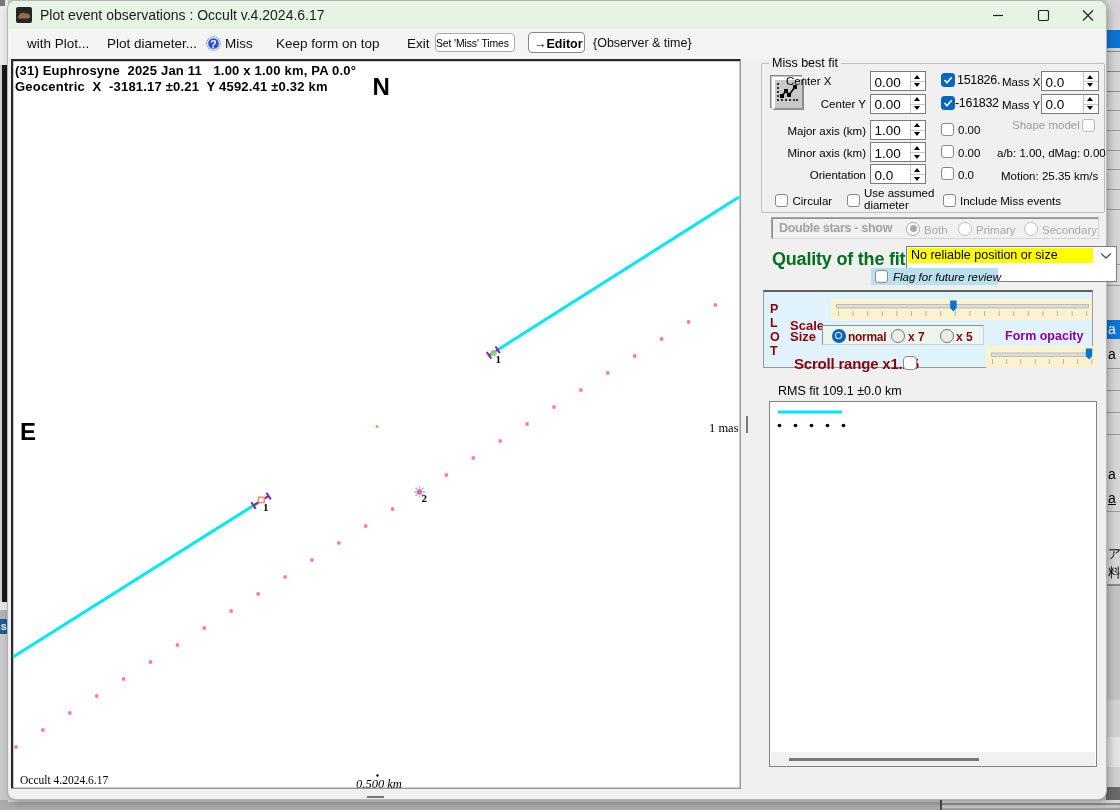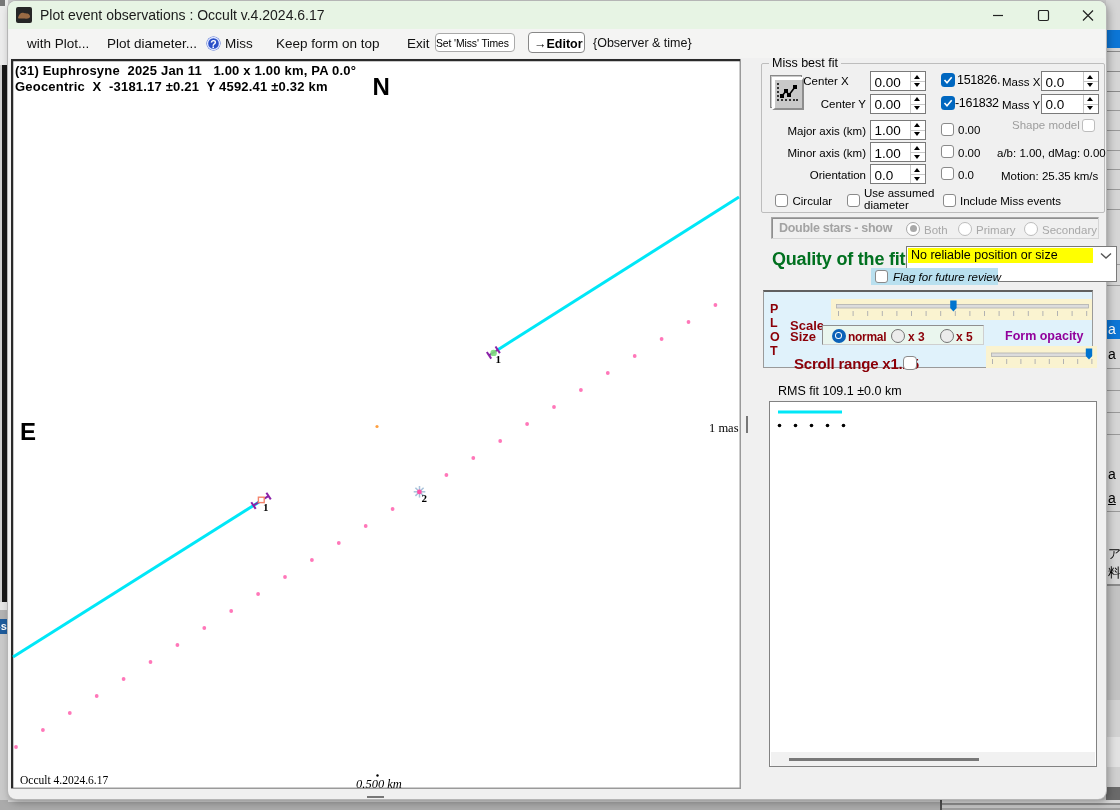--- a/index.html
+++ b/index.html
@@ -221,21 +221,21 @@
     <g fill="#000">
       <rect x="5" y="14" width="4" height="4"></rect>
           <rect x="9" y="9" width="4" height="4"></rect>
           <rect x="12" y="13" width="4" height="4"></rect>
           <rect x="18" y="5" width="4" height="4"></rect>
     </g>
   </svg>
   </div>
 </div>
 
-<div class="lbl" style="left:786px;top:74.5px;width:80px;text-align:center;">Center X</div>
+<div class="lbl" style="left:786px;top:74.5px;width:80px;text-align:left;">Center X</div>
 <div class="spin" style="left:870px;top:71px;width:56px;height:20px;">
     <span class="v">0.00</span>
     <span class="sb">
       <i></i>
     </span>
   </div>
 <div class="cbchk" style="left:941px;top:73px;">
     <svg width="12" height="12">
       <path d="M2.5,6 L5,8.7 L9.7,3.3" fill="none" stroke="#fff" stroke-width="1.6"></path>
     </svg>
@@ -365,21 +365,21 @@
   </svg>
 </div>
 <div class="abs maroon" style="left:790px;top:329px;font-size:13px;">Size</div>
 
 <div class="abs" style="left:822px;top:324.5px;width:162px;height:20px;background:#eaf6ee;border:1px solid #8f8f8f;border-right-color:#cfcfcf;border-bottom-color:#cfcfcf;box-sizing:border-box;"></div>
 <div class="abs" style="left:831.5px;top:328.5px;width:14px;height:14px;border-radius:50%;background:#0b62b8;"></div>
 <div class="abs" style="left:834.8px;top:331.8px;width:7.4px;height:7.4px;border-radius:50%;background:#fff;"></div>
 <div class="abs" style="left:836.3px;top:333.3px;width:4.4px;height:4.4px;border-radius:50%;background:#0b62b8;"></div>
 <div class="abs maroon" style="left:848px;top:329.5px;font-size:12px;letter-spacing:-0.3px;">normal</div>
 <div class="radio" style="left:891px;top:328.5px;width:14px;height:14px;background:#ececec;border-color:#757575;"></div>
-<div class="abs maroon" style="left:908px;top:329.5px;font-size:12px;">x 3</div>
+<div class="abs maroon" style="left:908px;top:329.5px;font-size:12px;">x 7</div>
 <div class="radio" style="left:940px;top:328.5px;width:14px;height:14px;background:#ececec;border-color:#757575;"></div>
 <div class="abs maroon" style="left:956px;top:329.5px;font-size:12px;">x 5</div>
 <div class="abs" style="left:1005px;top:328.5px;font-size:12.5px;font-weight:bold;color:#91009b;">Form opacity</div>
 
 <div class="abs" style="left:986px;top:345.5px;width:111px;height:22px;background:#faf3d0;">
   <svg width="111" height="22">
     <rect x="5.5" y="7" width="100" height="3.5" fill="#dcdcdc" stroke="#b0b0b0" stroke-width="0.8"></rect>
     <g stroke="#b2b2b2" stroke-width="1">
         <line x1="6.5" y1="13" x2="6.5" y2="18"></line>
         <line x1="20.7" y1="13" x2="20.7" y2="18"></line>

